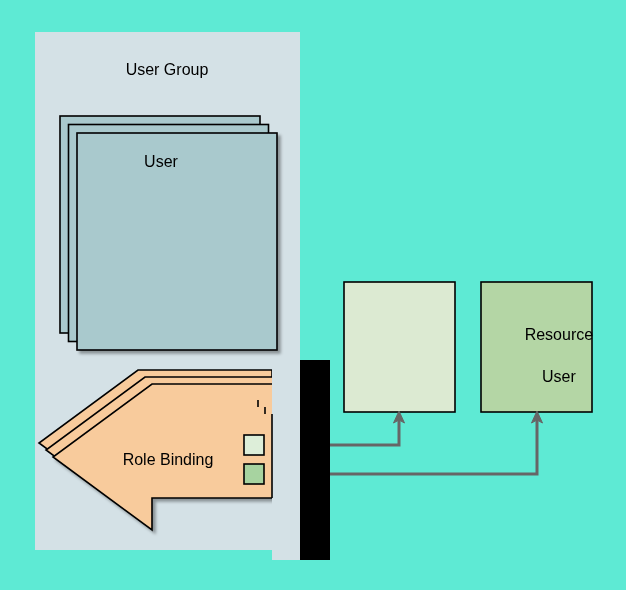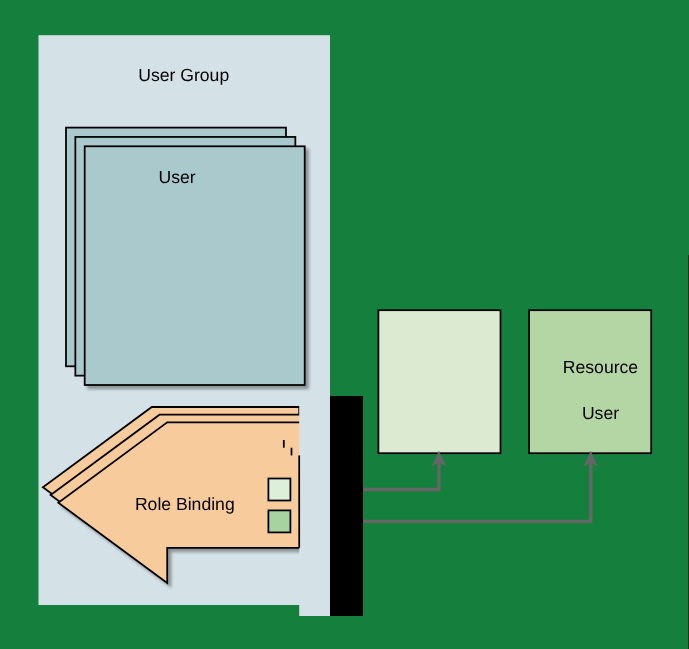--- a/index.html
+++ b/index.html
@@ -10,21 +10,21 @@
   body {
     width: 626px;
     height: 590px;
     overflow: hidden;
     font-family: "Liberation Sans", sans-serif;
   }
   #canvas {
     position: relative;
     width: 626px;
     height: 590px;
-    background: #15803d;
+    background: #5eead4;
   }
   .svg-layer {
     position: absolute;
     left: 0;
     top: 0;
     width: 626px;
     height: 590px;
   }
   .lbl {
     position: absolute;
@@ -32,21 +32,21 @@
     font-size: 16px;
     line-height: 19px;
     text-align: center;
     white-space: pre;
     pointer-events: none;
   }
   .lbl-usergroup { left: 36px; top: 60px; width: 262px; }
   .lbl-user      { left: 78px; top: 152px; width: 166px; }
   .lbl-rolebind  { left: 62px; top: 450px; width: 212px; text-align: center; }
   .lbl-role      { left: 345px; top: 303px; width: 110px; }
-  .lbl-resgroup  { left: 482px; top: 303px; width: 110px; line-height: 21px; }
+  .lbl-resgroup  { left: 495px; top: 303px; width: 110px; line-height: 21px; }
 </style>
 </head>
 <body>
 
 <div id="canvas">
 
   <svg class="svg-layer" viewBox="0 0 626 590" width="626" height="590" xmlns="http://www.w3.org/2000/svg">
     <defs>
       <filter id="dropshadow" x="-20%" y="-20%" width="150%" height="150%">
         <feDropShadow dx="3" dy="3" stdDeviation="1.6" flood-color="#000000" flood-opacity="0.35"></feDropShadow>

